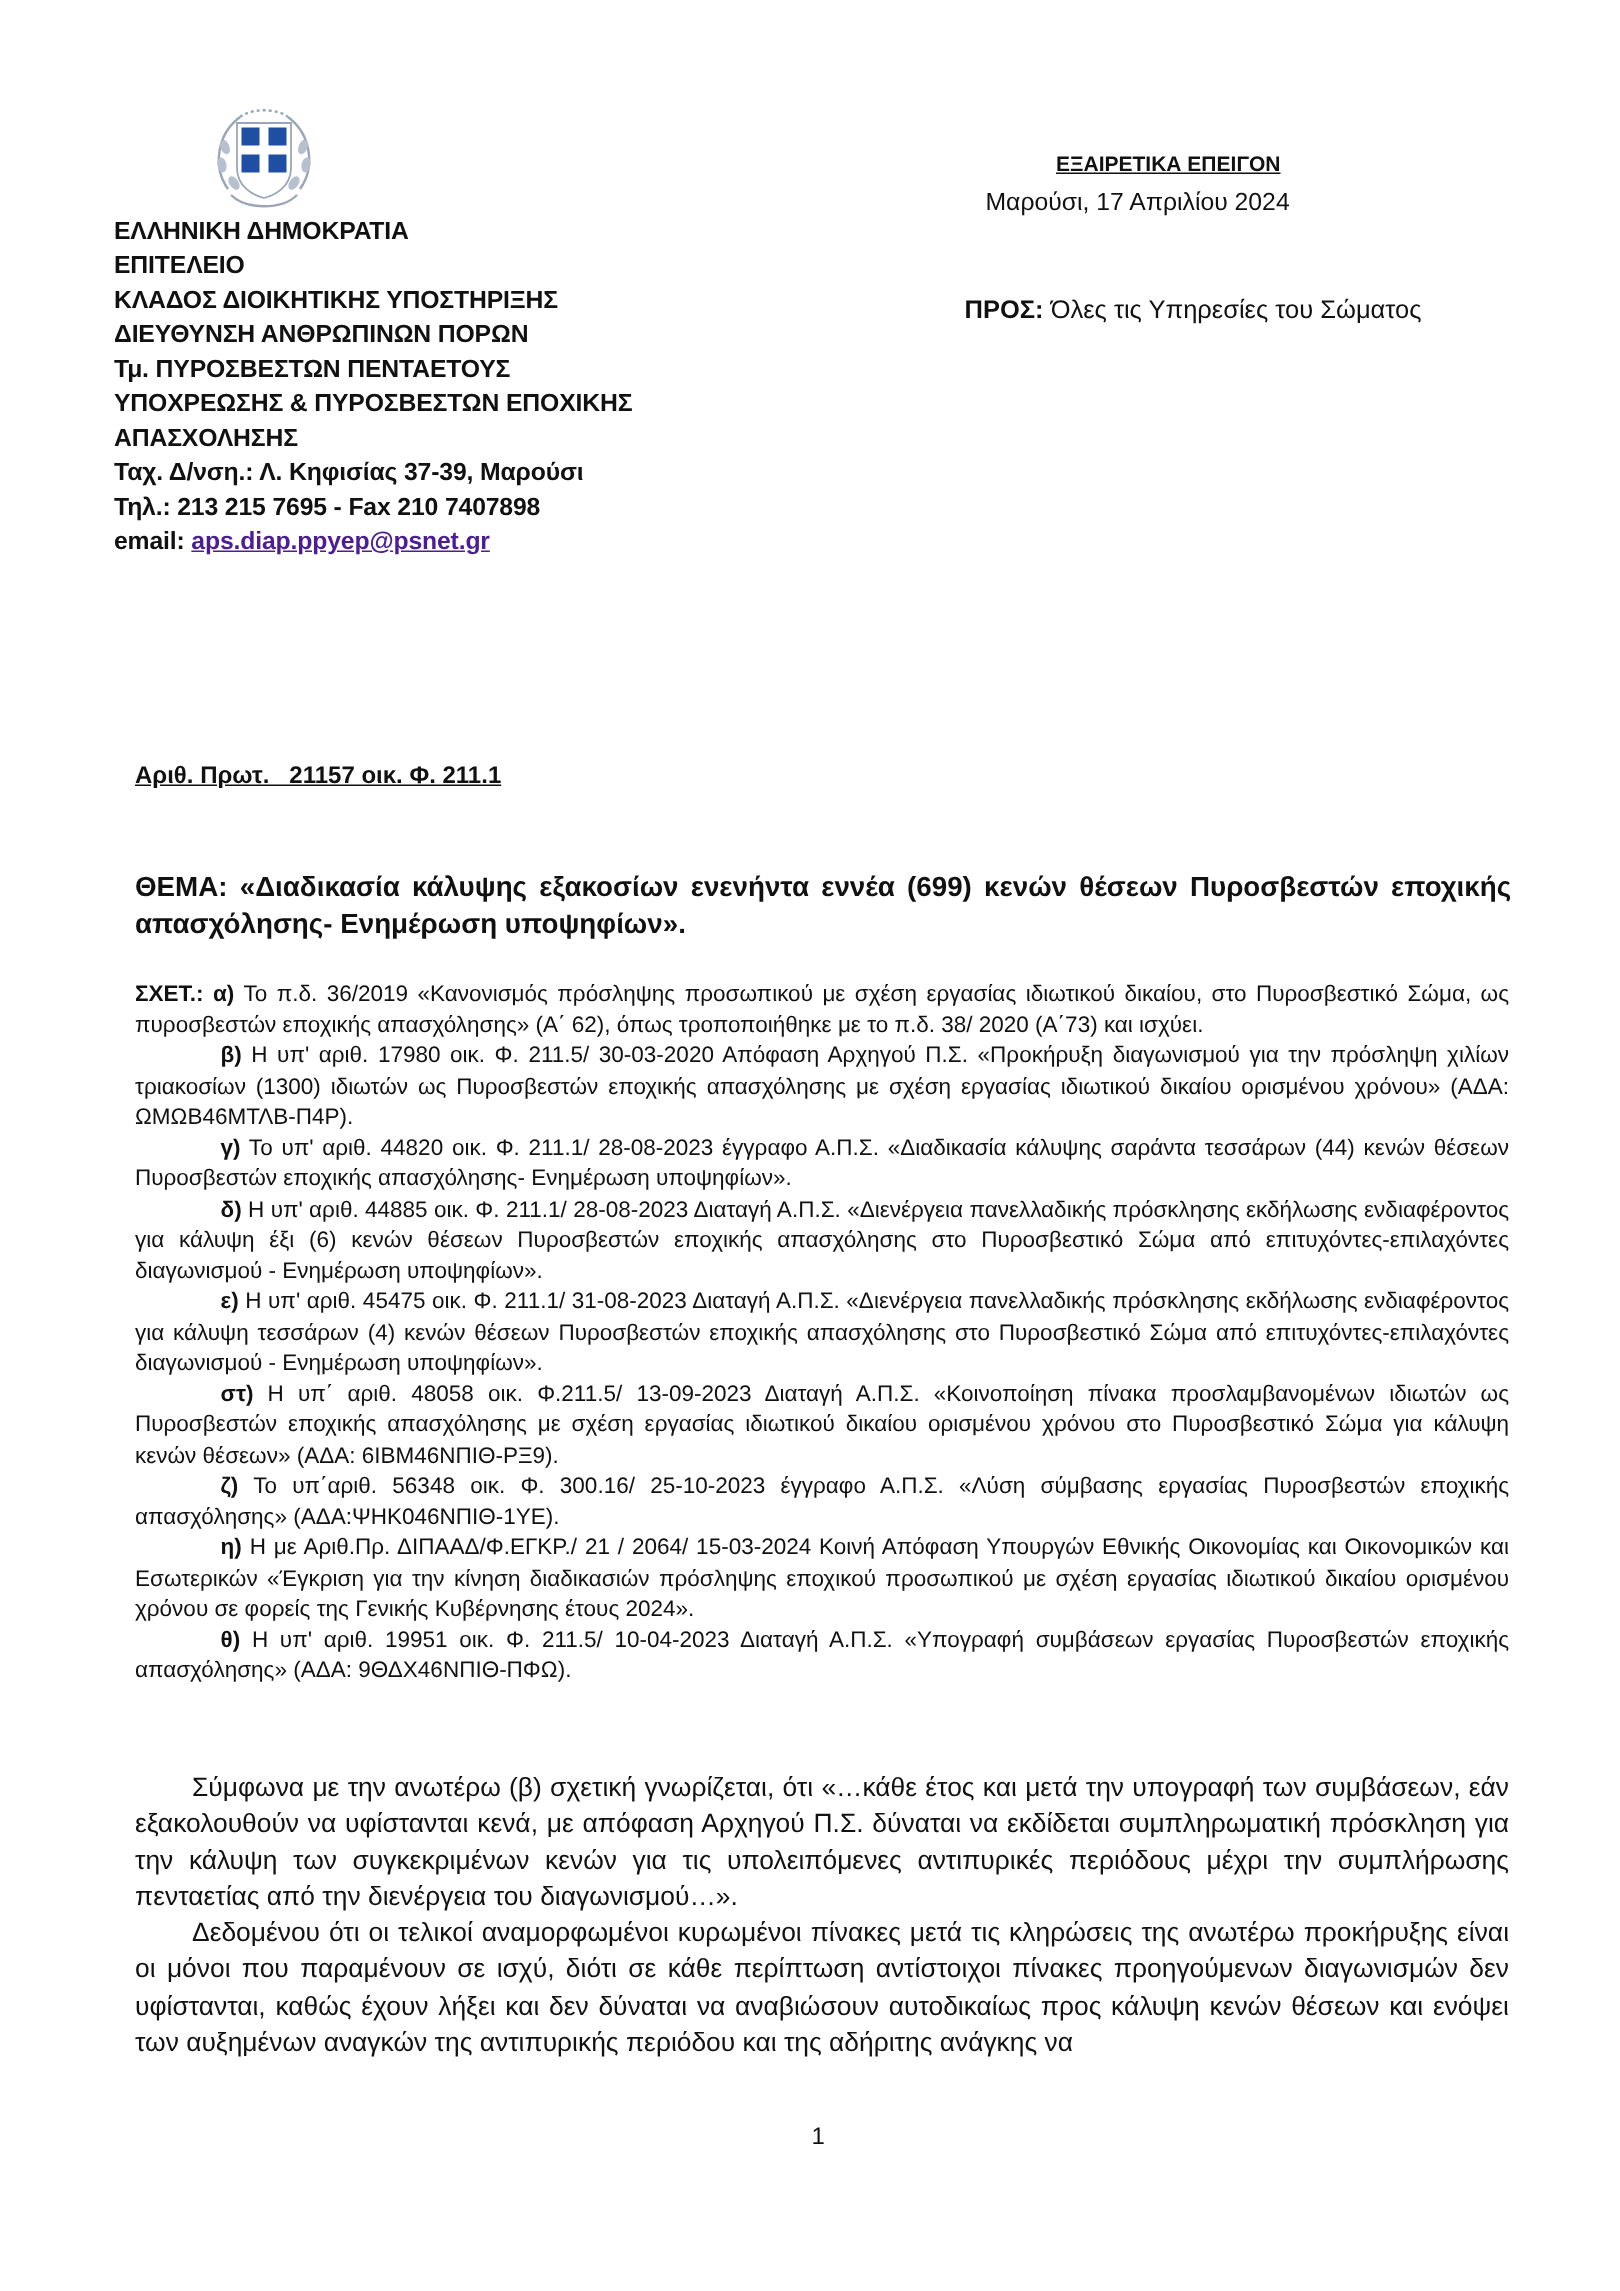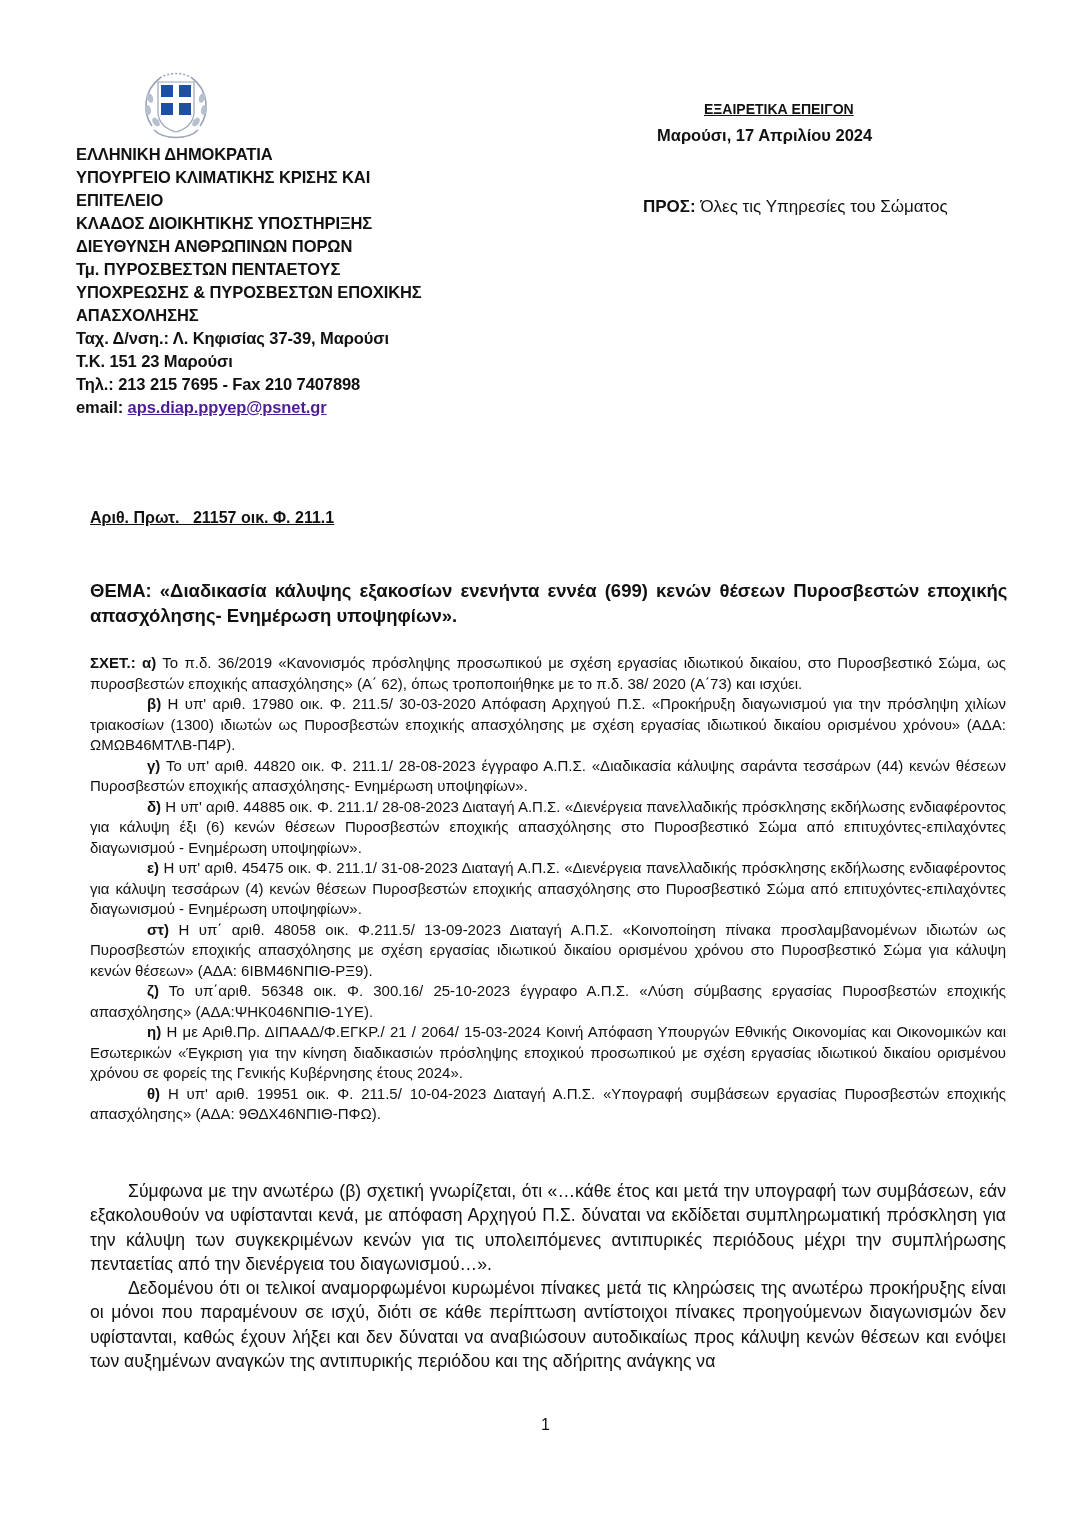--- a/index.html
+++ b/index.html
@@ -8,21 +8,21 @@
 
   .emblem { position:absolute; left:138px; top:68px; width:76px; height:76px; }
 
   .issuer { position:absolute; left:76px; top:143px; width:440px; font-weight:bold; font-size:16.5px; line-height:23px; letter-spacing:-0.1px; }
   .issuer div { white-space:nowrap; }
   .issuer a { color:#4c1d95; text-decoration:underline; }
 
   .protocol { position:absolute; left:90px; top:509px; font-weight:bold; font-size:16px; text-decoration:underline; white-space:pre; }
 
   .urgent { position:absolute; left:704px; top:101px; font-weight:bold; font-size:14px; text-decoration:underline; }
-  .date { position:absolute; left:657px; top:126px; font-weight:bold; font-size:16.5px; }
+  .date { position:absolute; left:657px; top:126px; font-weight:normal; font-size:16.5px; }
   .to { position:absolute; left:643px; top:197px; font-size:17px; white-space:nowrap;text-align:right; }
   .to b { font-weight:bold; }
 
   .subject { position:absolute; left:90px; top:578px; width:916px; font-weight:bold; font-size:18.5px; line-height:25px; text-align:justify; }
   .subject .l1 { display:block; text-align-last:justify; white-space:nowrap; word-spacing:3px; }
 
   .refs { position:absolute; left:90px; top:653px; width:916px; font-size:15px; line-height:20.5px; text-align:justify; }
   .refs p { margin:0; }
   .refs .ind { text-indent:57px; }
   .refs b { font-weight:bold; }
@@ -54,29 +54,27 @@
     </g>
     <path d="M20 14 H56 V44 C56 56 46 62 38 64 C30 62 20 56 20 44 Z" fill="#ffffff" stroke="#9aa6b8" stroke-width="1.2"></path>
     <rect x="23" y="17" width="12" height="12" fill="#1f4fa3"></rect>
     <rect x="41" y="17" width="12" height="12" fill="#1f4fa3"></rect>
     <rect x="23" y="35" width="12" height="12" fill="#1f4fa3"></rect>
     <rect x="41" y="35" width="12" height="12" fill="#1f4fa3"></rect>
   </svg>
 
   <div class="issuer">
     <div>ΕΛΛΗΝΙΚΗ ΔΗΜΟΚΡΑΤΙΑ</div>
-    <div>ΥΠΟΥΡΓΕΙΟ ΚΛΙΜΑΤΙΚΗΣ ΚΡΙΣΗΣ ΚΑΙ</div>
     <div>ΕΠΙΤΕΛΕΙΟ</div>
     <div>ΚΛΑΔΟΣ ΔΙΟΙΚΗΤΙΚΗΣ ΥΠΟΣΤΗΡΙΞΗΣ</div>
     <div>ΔΙΕΥΘΥΝΣΗ ΑΝΘΡΩΠΙΝΩΝ ΠΟΡΩΝ</div>
     <div>Τμ. ΠΥΡΟΣΒΕΣΤΩΝ ΠΕΝΤΑΕΤΟΥΣ</div>
     <div>ΥΠΟΧΡΕΩΣΗΣ &amp; ΠΥΡΟΣΒΕΣΤΩΝ ΕΠΟΧΙΚΗΣ</div>
     <div>ΑΠΑΣΧΟΛΗΣΗΣ</div>
     <div>Ταχ. Δ/νση.: Λ. Κηφισίας 37-39, Μαρούσι</div>
-    <div>Τ.Κ. 151 23 Μαρούσι</div>
     <div>Τηλ.: 213 215 7695 - Fax 210 7407898</div>
     <div><span>email: </span><a>aps.diap.ppyep@psnet.gr</a></div>
   </div>
 
   <div class="protocol">Αριθ. Πρωτ.   21157 οικ. Φ. 211.1</div>
 
   <div class="urgent">ΕΞΑΙΡΕΤΙΚΑ ΕΠΕΙΓΟΝ</div>
   <div class="date">Μαρούσι, 17 Απριλίου 2024</div>
   <div class="to"><b>ΠΡΟΣ:</b><span> Όλες τις Υπηρεσίες του Σώματος</span></div>
 

